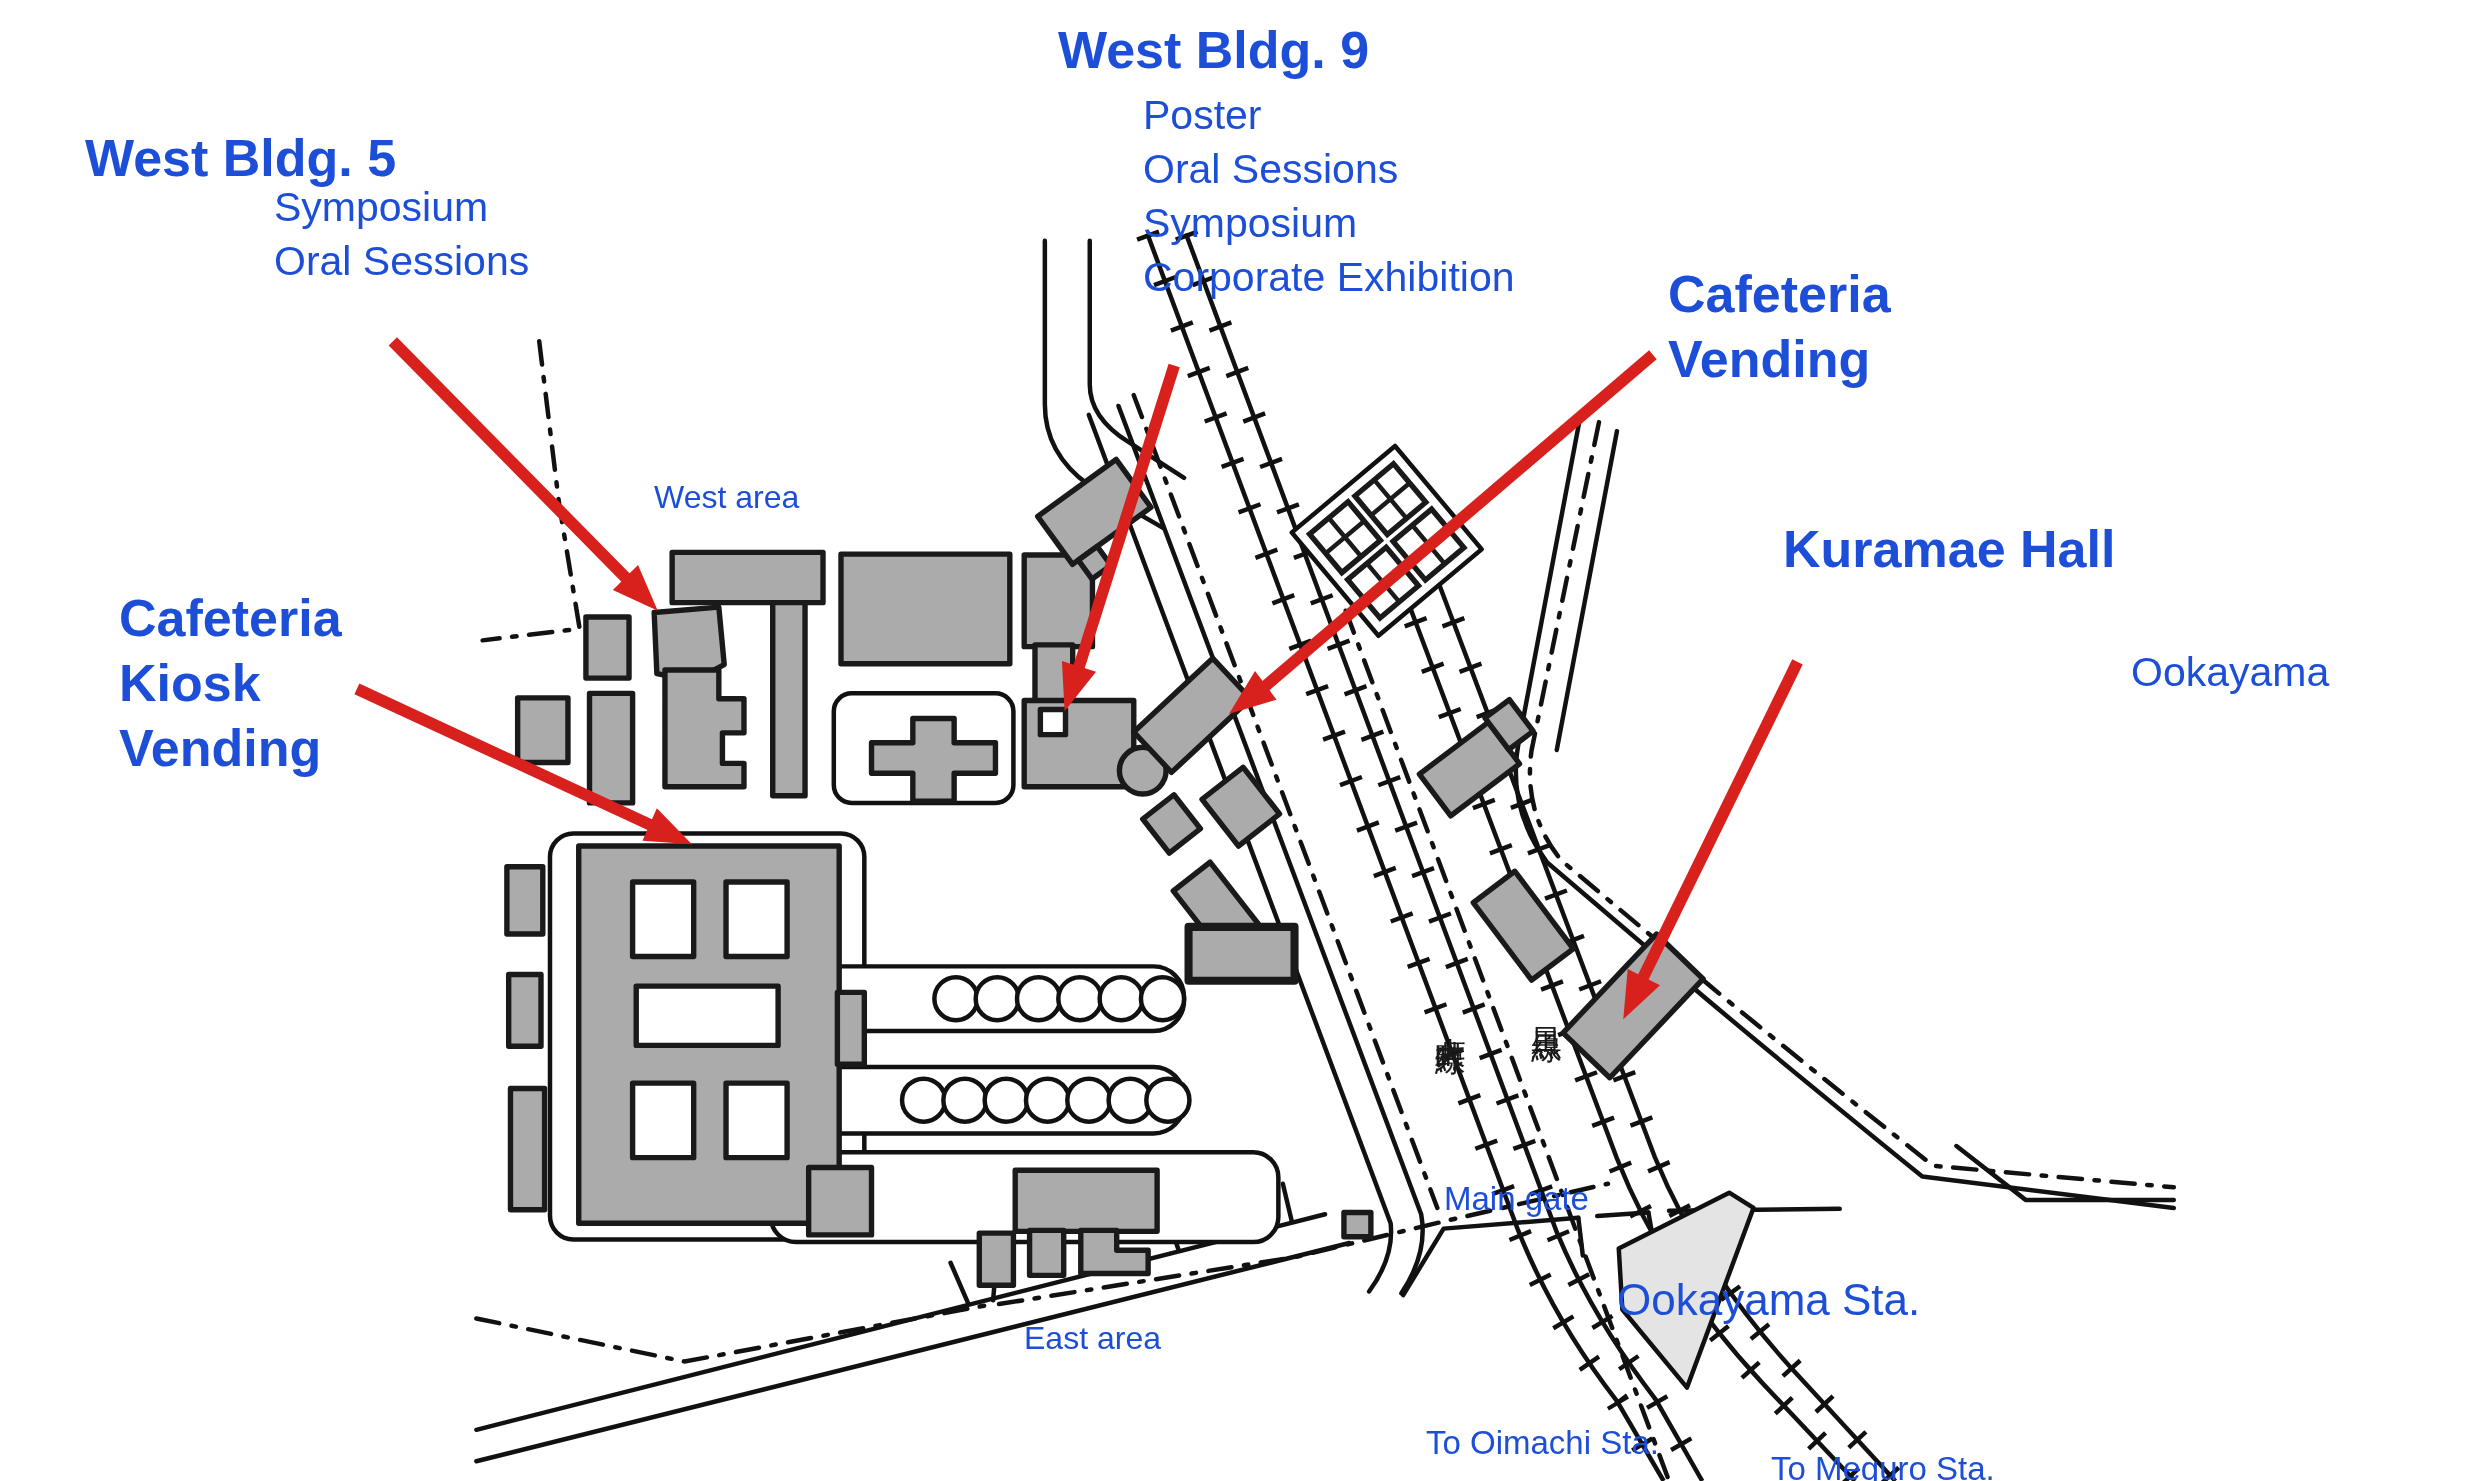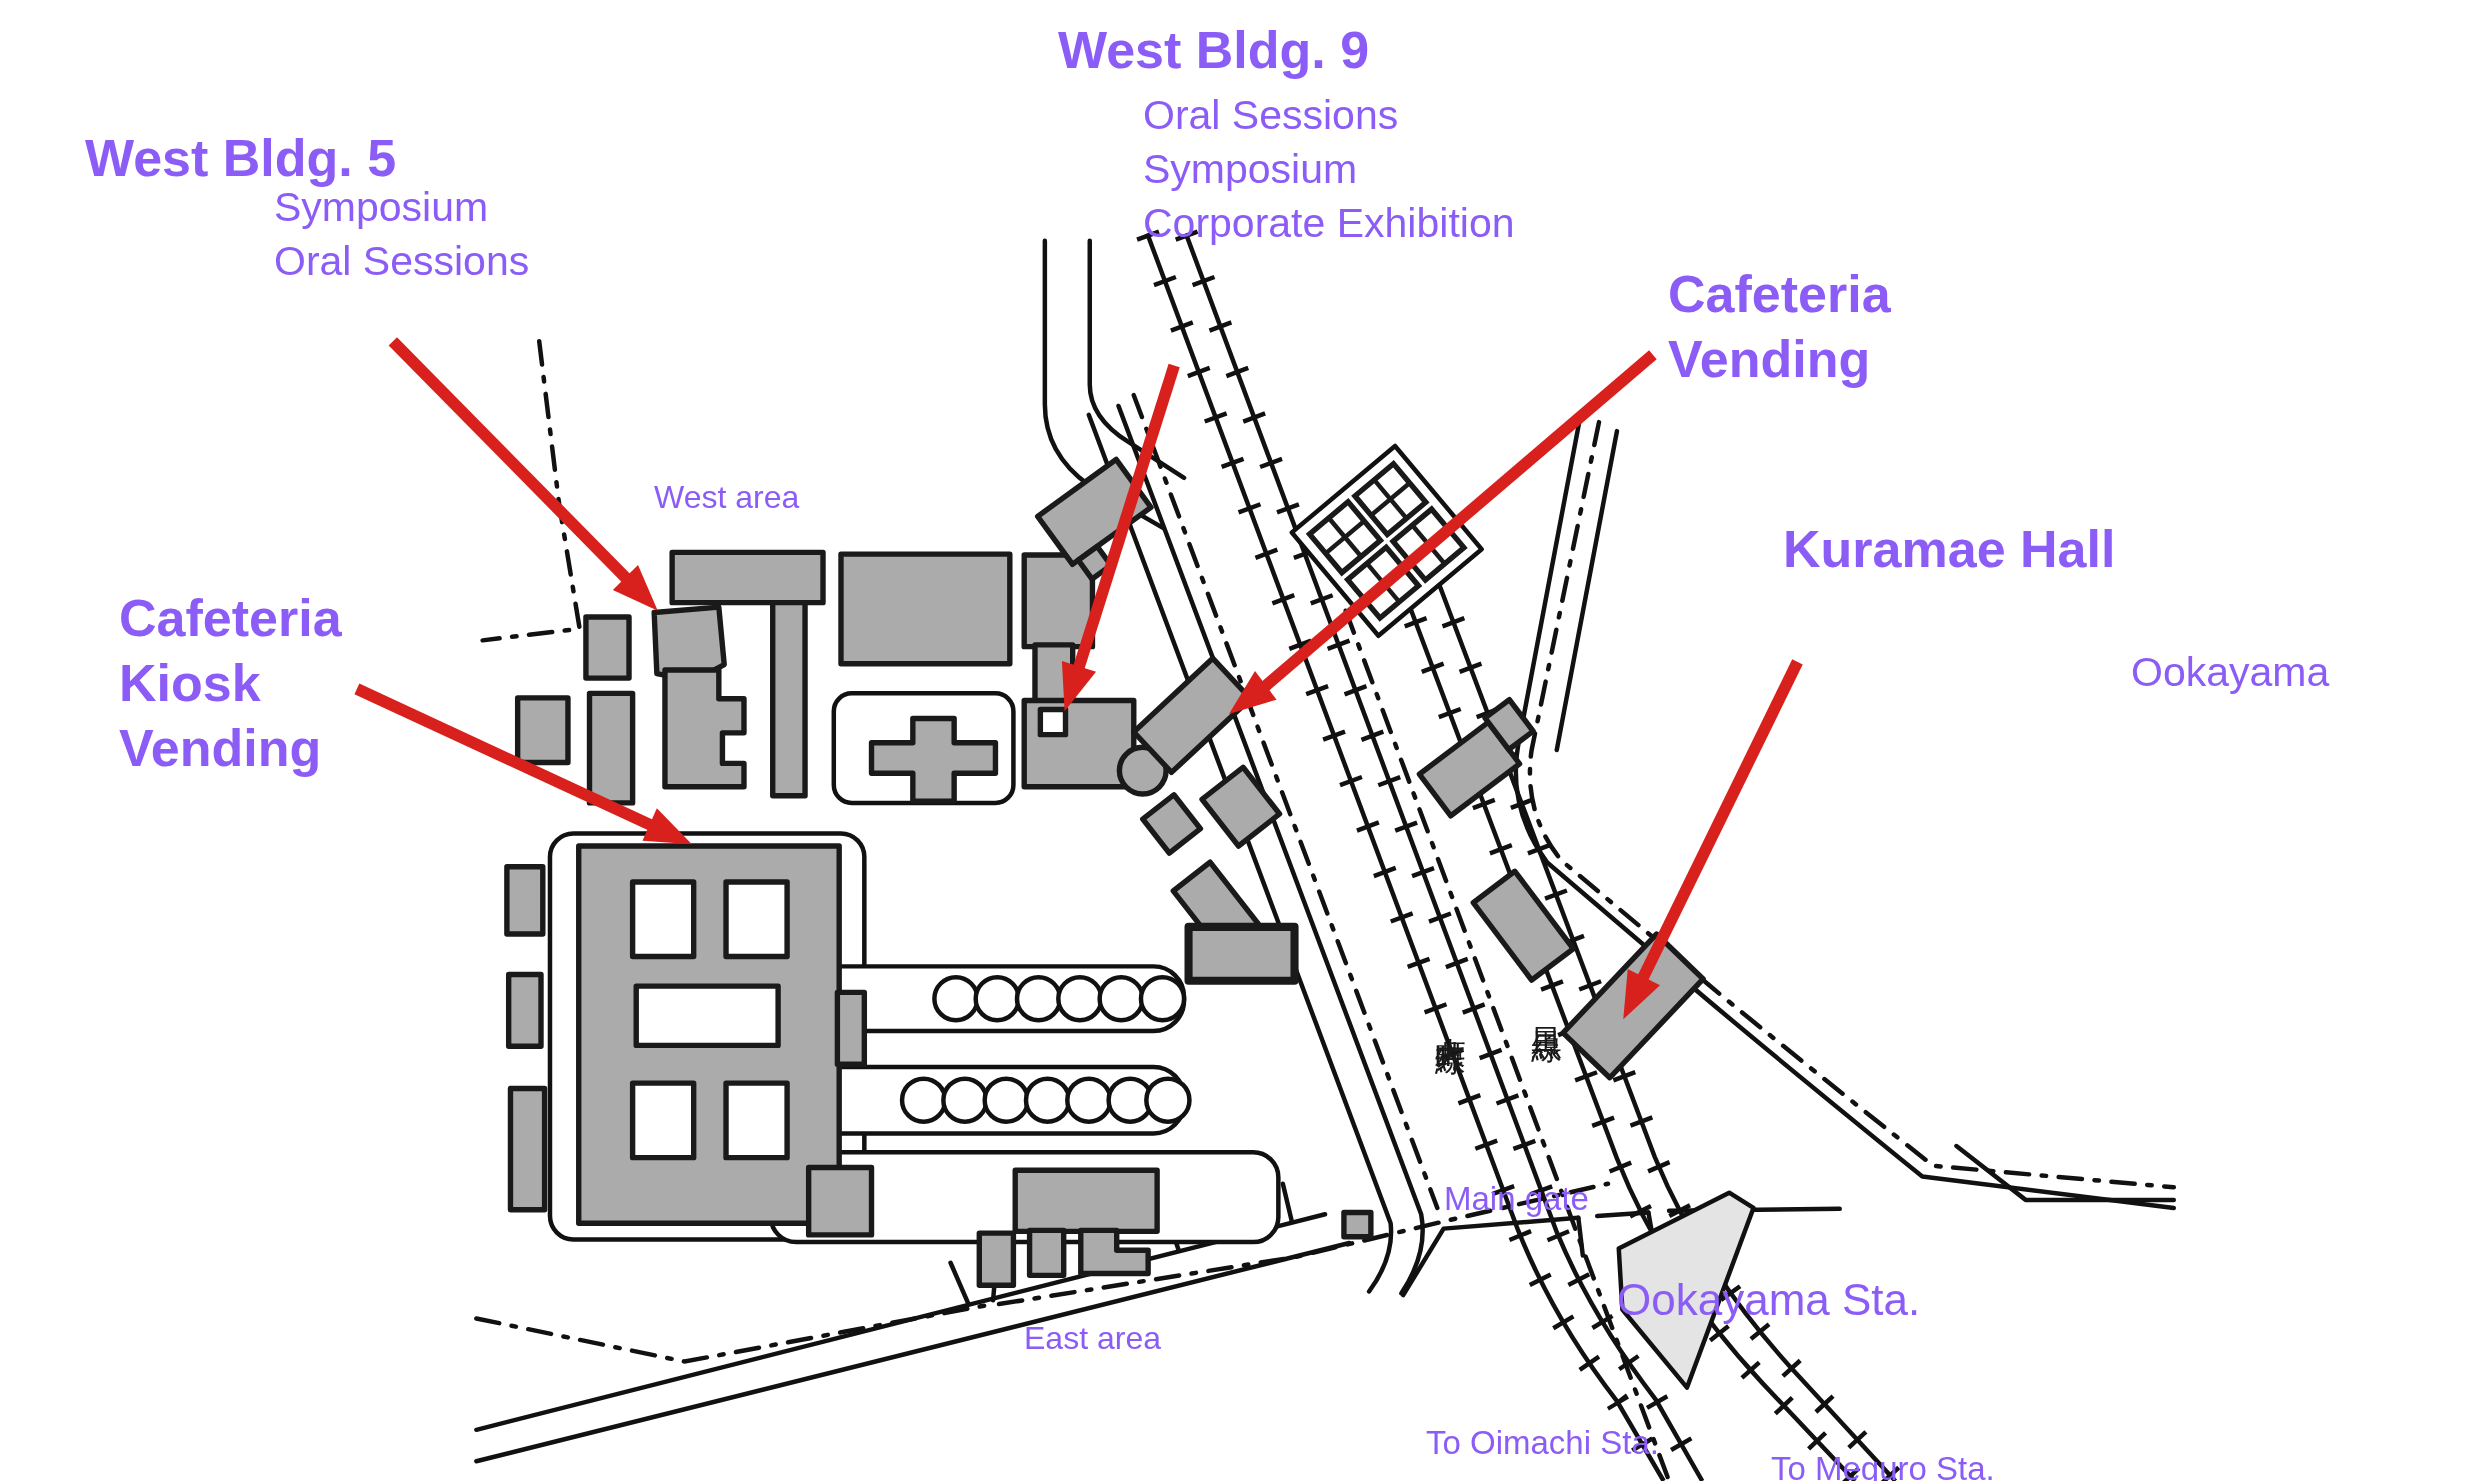--- a/index.html
+++ b/index.html
@@ -23,21 +23,21 @@
   .ties{fill:none;stroke:var(--line-black);stroke-width:26;stroke-dasharray:5 49;}
   .tree{fill:#ffffff;stroke:var(--line-black);stroke-width:5;}
   .station-poly{fill:var(--station-fill);stroke:var(--line-black);stroke-width:5;stroke-linejoin:round;}
   .arrow-shaft{stroke:var(--arrow-red);stroke-width:13;stroke-linecap:butt;fill:none;}
   .arrow-head{fill:var(--arrow-red);stroke:none;}
   .cmp-sq{fill:#ffffff;stroke:var(--building-stroke);stroke-width:6;}
   .cmp-ln{stroke:var(--building-stroke);stroke-width:5;}
   .jp-label{font-family:"DejaVu Sans",sans-serif;font-size:34px;fill:#1a1a1a;
             writing-mode:vertical-rl;letter-spacing:3px;}
   
-  .lbl{position:absolute;color:#8b5cf6;white-space:nowrap;line-height:1.2;}
+  .lbl{position:absolute;color:#1d4ed8;white-space:nowrap;line-height:1.2;}
   .lbl span{display:block;}
   .t-big{font-size:52px;font-weight:bold;line-height:65px;}
   .t-sub{font-size:41px;line-height:54px;}
   .t-area{font-size:32px;}
   .t-small{font-size:33px;text-align:center;}
   .t-sta{font-size:44px;}
 </style>
 </head>
 <body>
 
@@ -236,20 +236,21 @@
   </div>
   <div class="lbl t-sub" style="left:274px;top:180px;">
     <span>Symposium</span>
     <span>Oral Sessions</span>
   </div>
 
   <div class="lbl" style="left:1058px;top:18px;">
     <span class="t-big">West Bldg. 9</span>
   </div>
   <div class="lbl t-sub" style="left:1143px;top:88px;">
+    <span>Poster</span>
     <span>Oral Sessions</span>
     <span>Symposium</span>
     <span>Corporate Exhibition</span>
   </div>
 
   <div class="lbl t-big" style="left:1668px;top:262px;">
     <span>Cafeteria</span>
     <span>Vending</span>
   </div>
 

